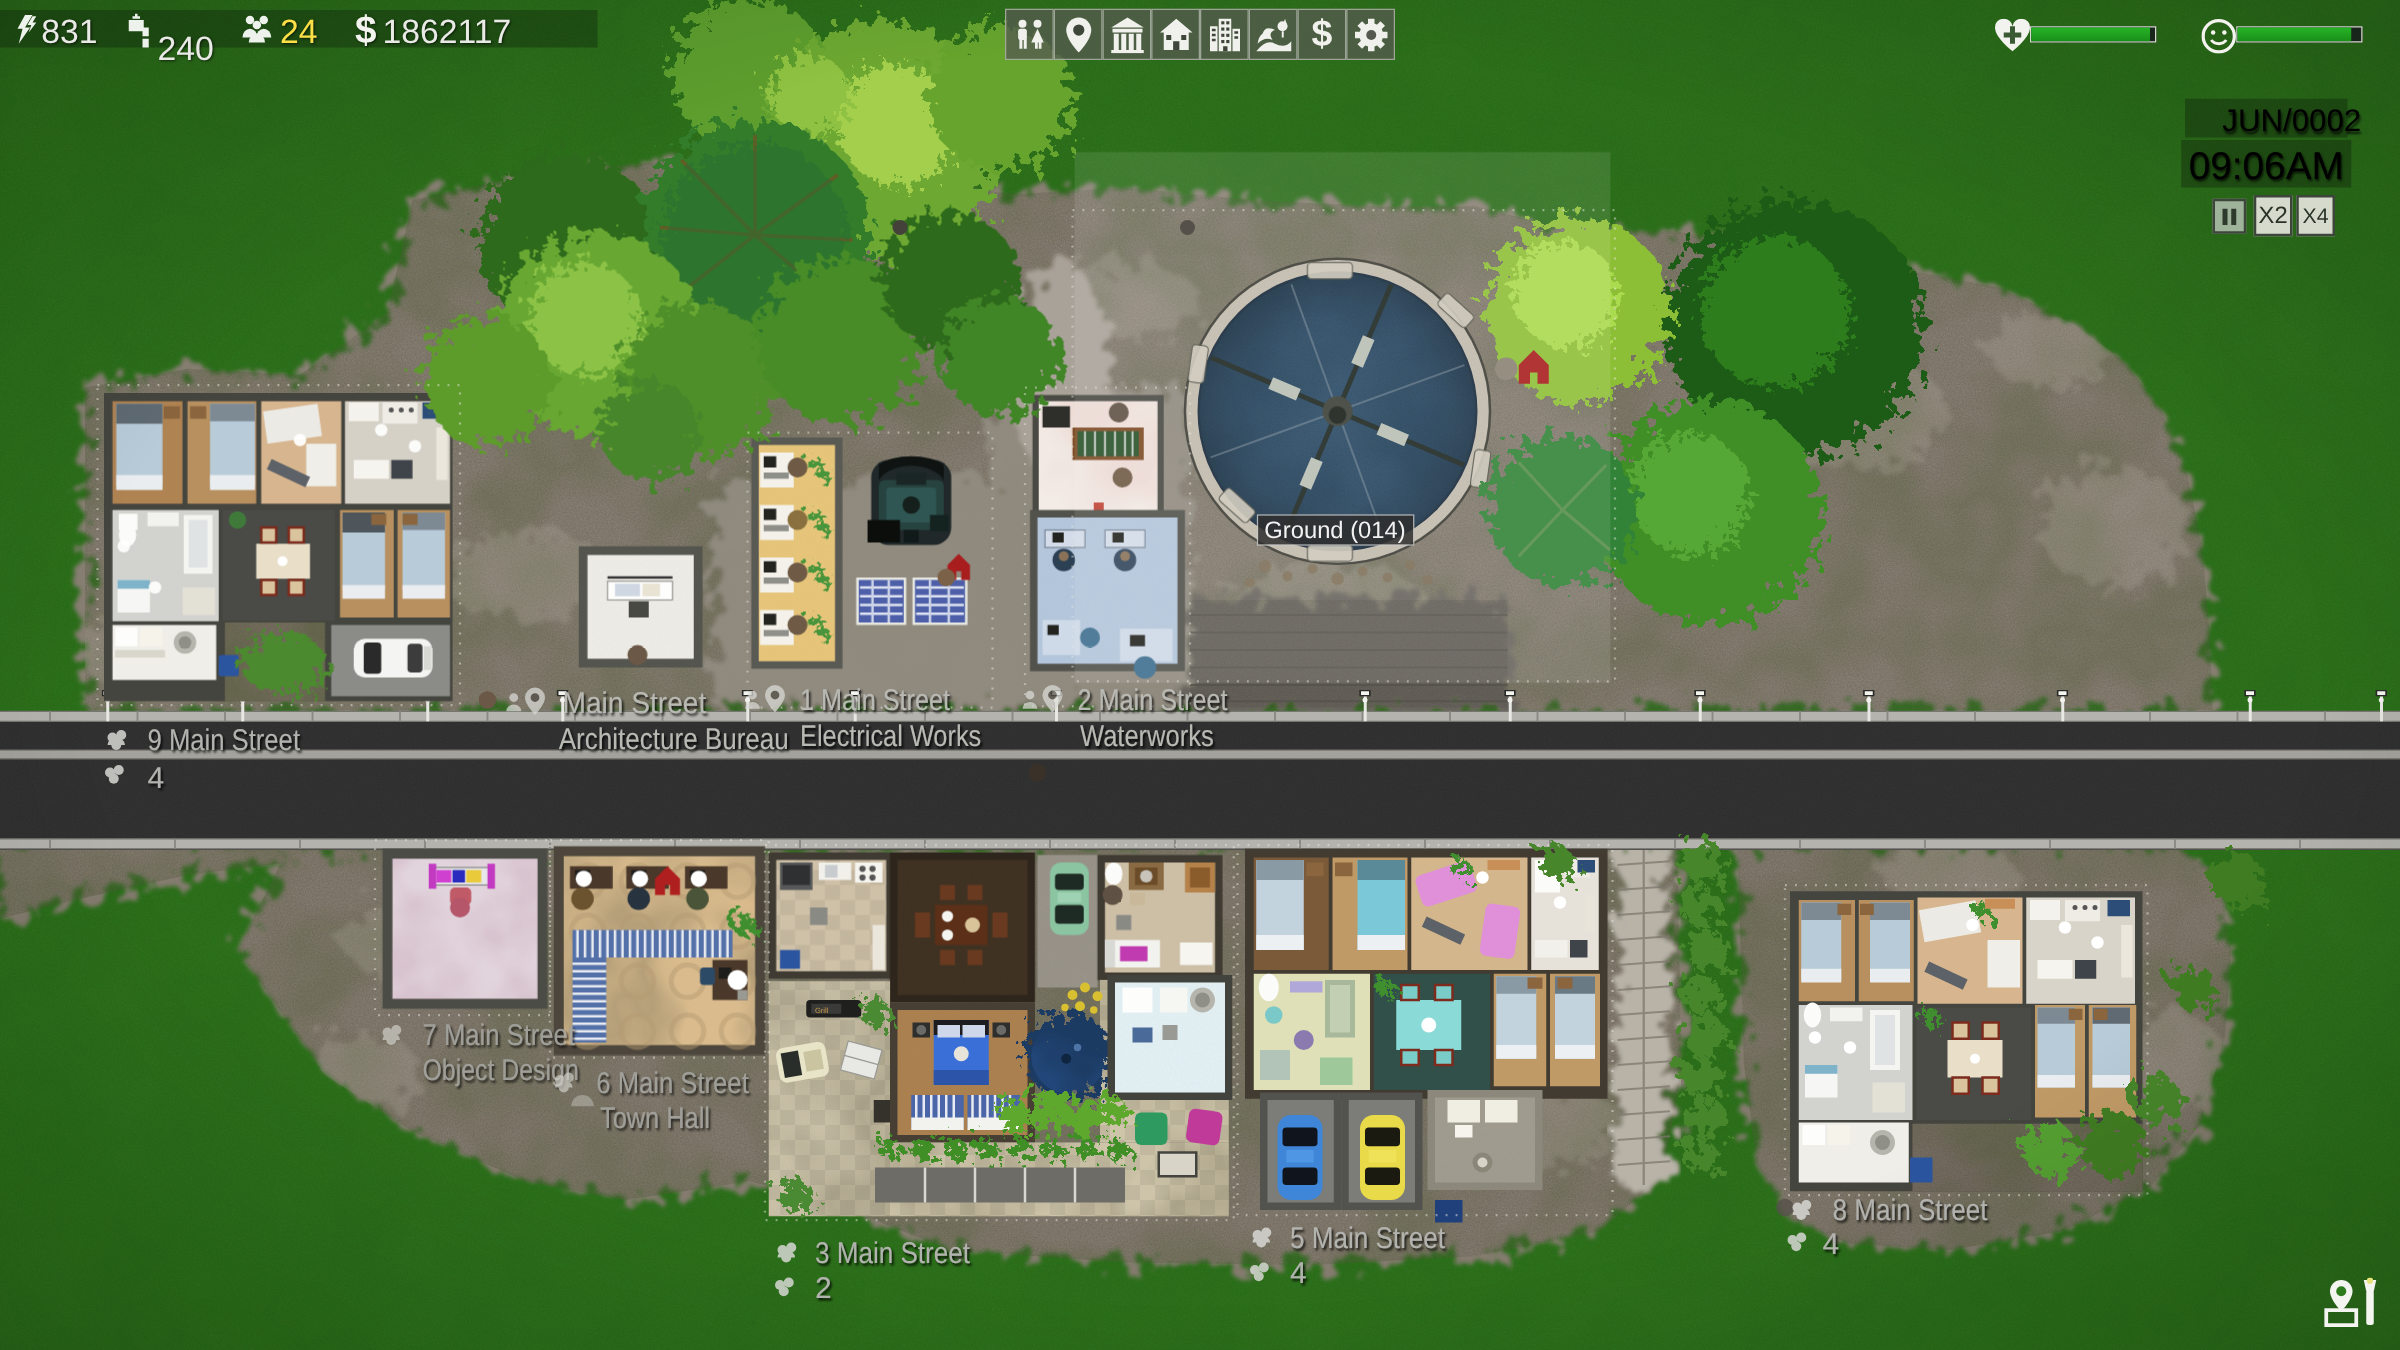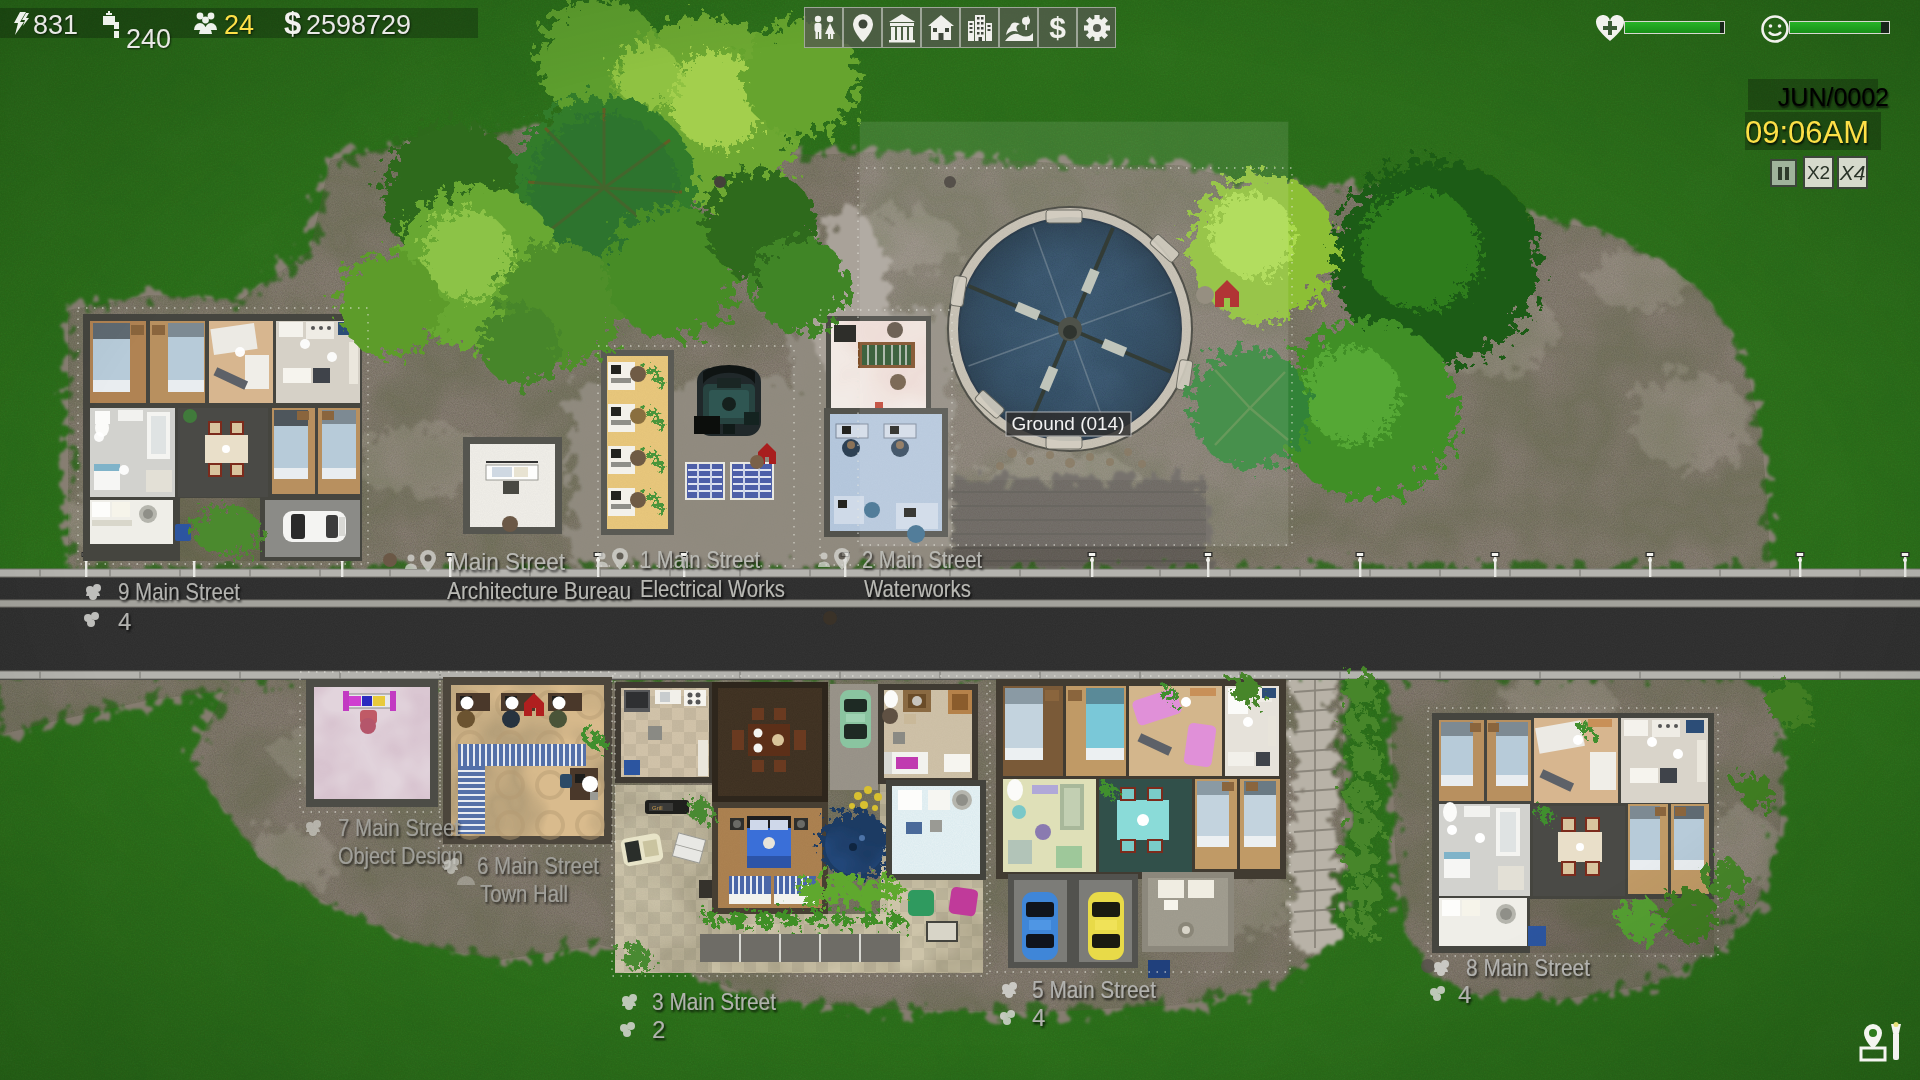--- a/index.html
+++ b/index.html
@@ -1485,21 +1485,21 @@
         <path d="M2,20 a6,7 0 0 1 12,0 Z"></path>
         <path d="M13,20 a6,7 0 0 1 12,0 Z"></path>
         <path d="M7,24 a6.5,7 0 0 1 13,0 Z"></path>
       </g>
     </svg>
 
 <div class="ui" style="left:224px;top:10px;font-size:27px;color:#fde047;text-shadow:1px 1px 2px rgba(0,0,0,0.6)">24</div>
 
 <div class="ui" style="left:284px;top:6px;font-size:31px;font-weight:bold;color:#f2f2ee;text-shadow:1px 1px 2px rgba(0,0,0,0.6)">$</div>
 
-<div class="ui" style="left:306px;top:10px;font-size:27px;color:#e9e9e6;text-shadow:1px 1px 2px rgba(0,0,0,0.6)">2598729</div>
+<div class="ui" style="left:306px;top:10px;font-size:27px;color:#e9e9e6;text-shadow:1px 1px 2px rgba(0,0,0,0.6)">1862117</div>
 
 <div class="ui" style="left:804px;top:7px;width:312px;height:41px;display:flex;">
 
 <div style="width:39px;height:41px;box-sizing:border-box;border:1px solid rgba(185,190,180,0.75);background:rgba(84,90,78,0.78);display:flex;align-items:center;justify-content:center;">
 <svg width="30" height="30" viewBox="0 0 30 30">
           <g fill="#f0f0ec">
             <circle cx="9" cy="6" r="3.2"></circle>
             <rect x="5.5" y="10" width="7" height="9" rx="2"></rect>
             <rect x="6.5" y="18" width="2.4" height="8"></rect>
             <rect x="10" y="18" width="2.4" height="8"></rect>
@@ -1613,30 +1613,30 @@
       <path d="M8,17 a7,6 0 0 0 12,0" fill="none" stroke="#f2f2ee" stroke-width="2.4"></path>
     </svg>
 
 <div class="ui" style="left:1789px;top:21px;width:101px;height:13px;background:#18251a;border:1.5px solid #d8d8d2;box-sizing:border-box;">
       <div style="width:92%;height:100%;background:linear-gradient(#27b327,#189018);"></div>
     </div>
 
 <div class="ui" style="left:1748px;top:79px;width:130px;height:31px;background:rgba(8,20,6,0.32);"></div>
 <div class="ui" style="left:1745px;top:112px;width:136px;height:38px;background:rgba(8,20,6,0.32);"></div>
 <div class="ui" style="left:1748px;top:83px;width:141px;text-align:right;font-size:25px;color:#000000;text-shadow:1px 2px 2px rgba(0,0,0,0.75)">JUN/0002</div>
-<div class="ui" style="left:1745px;top:115px;width:108px;text-align:center;font-size:31px;color:#fde047;text-shadow:1px 2px 2px rgba(0,0,0,0.75)">09:06AM</div>
+<div class="ui" style="left:1745px;top:115px;width:136px;text-align:center;font-size:31px;color:#000000;text-shadow:1px 2px 2px rgba(0,0,0,0.75)">09:06AM</div>
 
 <div class="ui" style="left:1770px;top:159px;width:27px;height:28px;background:#9fb39b;border:2px solid #3c463a;box-sizing:border-box;display:flex;align-items:center;justify-content:center;gap:3px;">
       <div style="width:4px;height:13px;background:#2e3a2c"></div>
       <div style="width:4px;height:13px;background:#2e3a2c"></div>
     </div>
 
 <div class="ui" style="left:1803px;top:156px;width:31px;height:33px;background:#d6dacc;border:2px solid #3c463a;box-sizing:border-box;display:flex;align-items:center;justify-content:center;font-size:19px;color:#2a3328;">X2</div>
 
-<div class="ui" style="left:1837px;top:156px;width:31px;height:33px;background:#d6dacc;border:2px solid #3c463a;box-sizing:border-box;display:flex;align-items:center;justify-content:center;font-size:21px;color:#2a3328;font-style:italic;">X4</div>
+<div class="ui" style="left:1837px;top:156px;width:31px;height:33px;background:#d6dacc;border:2px solid #3c463a;box-sizing:border-box;display:flex;align-items:center;justify-content:center;font-size:17px;color:#2a3328;">X4</div>
 
 <svg class="ui" style="left:1857px;top:1022px" width="32" height="40" viewBox="0 0 32 40">
       <g fill="none" stroke="#f4f4f0" stroke-width="3">
         <path d="M4,26 h24 v12 h-24 Z" fill="none"></path>
       </g>
       <path fill="#f4f4f0" d="M16,2 a9,9 0 0 1 9,9 c0,7 -9,16 -9,16 c0,0 -9,-9 -9,-16 a9,9 0 0 1 9,-9 Z"></path>
       <circle cx="16" cy="11" r="4" fill="#2e7b1d"></circle>
     </svg>
 
 <svg class="ui" style="left:1888px;top:1022px" width="16" height="40" viewBox="0 0 16 40">

